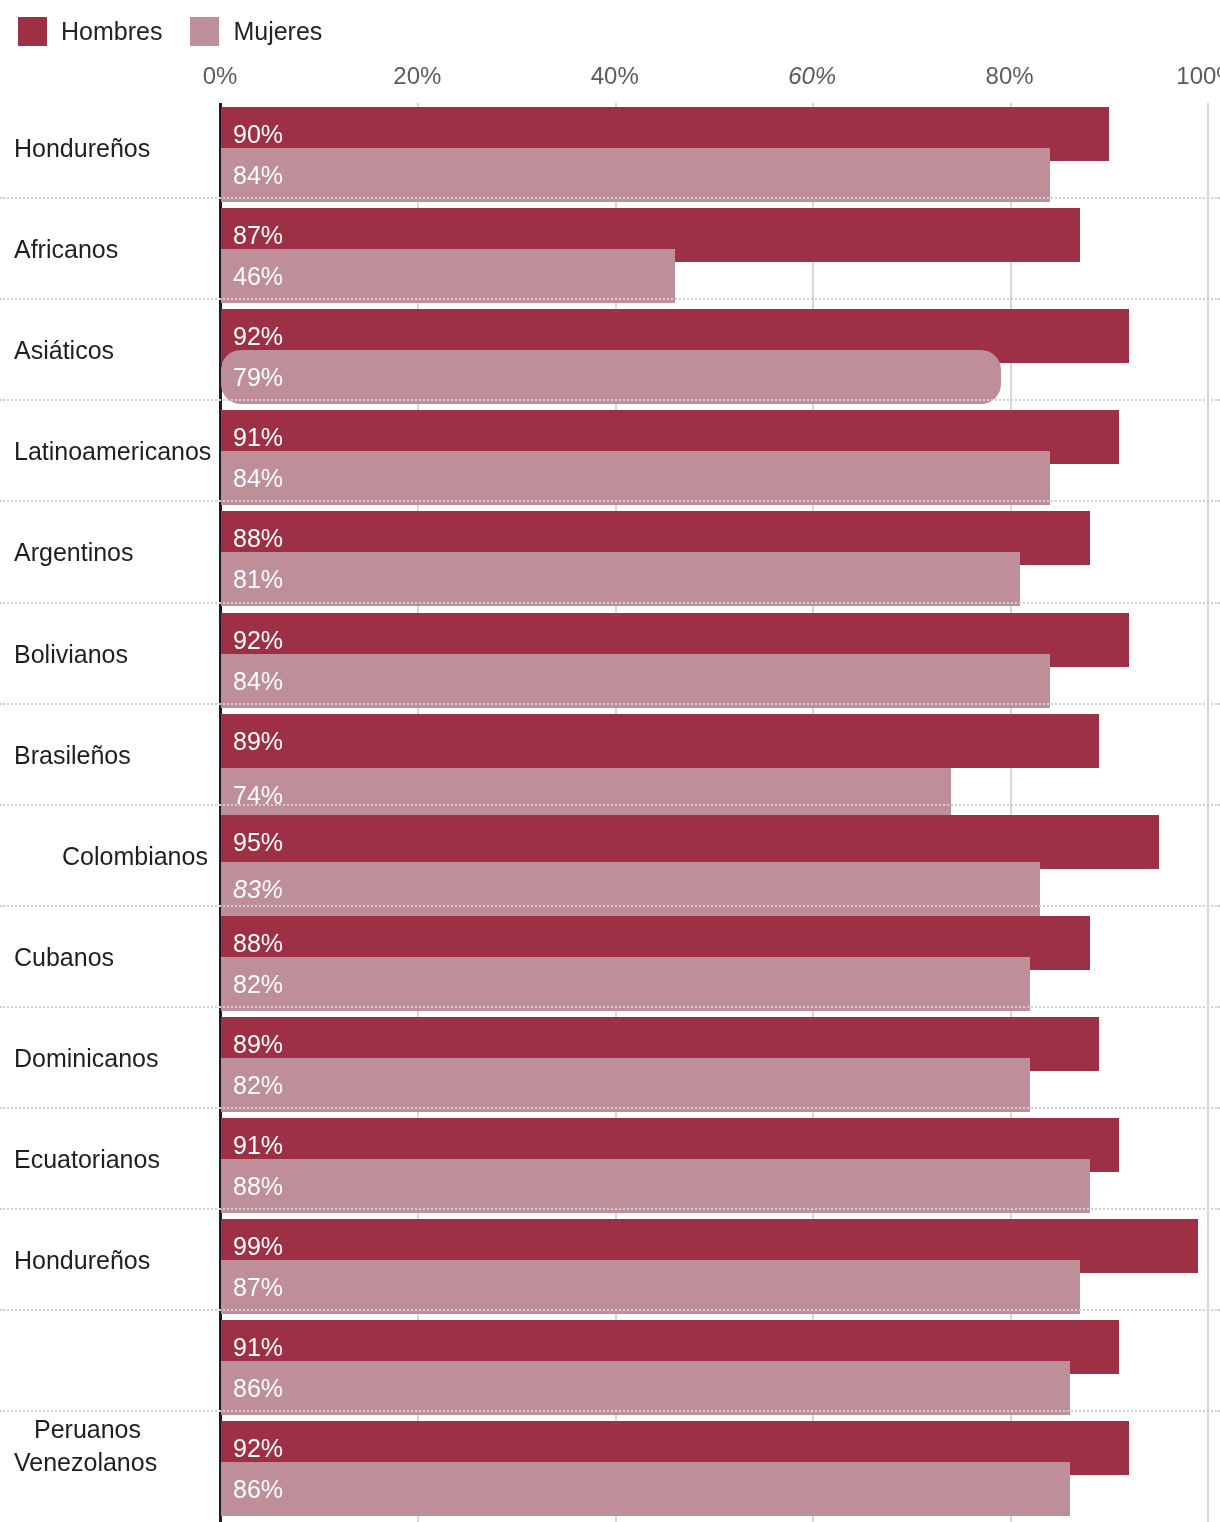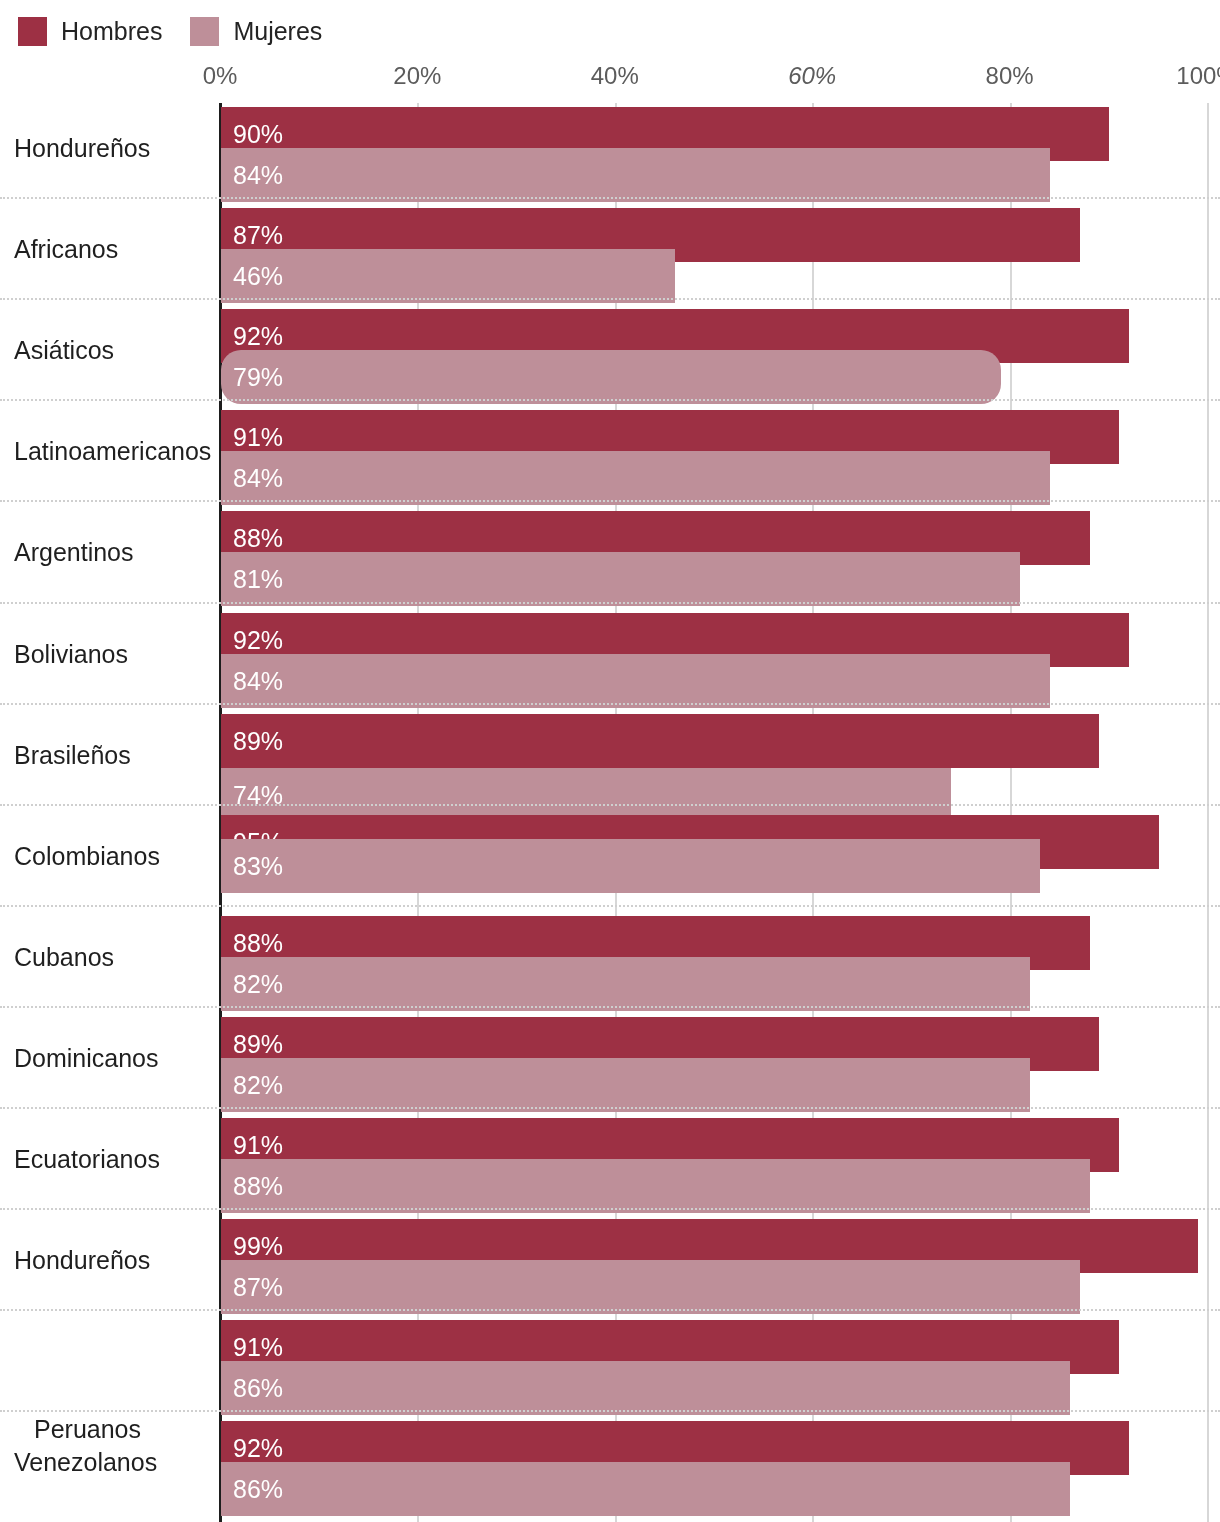--- a/index.html
+++ b/index.html
@@ -199,25 +199,25 @@
       </div>
       <div class="rowsep" style="top: 702.6px;"></div>
       <div class="catlabel" style="top: 754.6px;">Brasileños</div>
       <div class="bar men" style="top: 713.6px; width: 878.43px;">
         <span class="bar-value">89%</span>
       </div>
       <div class="bar women" style="top: 768px; width: 730.38px;">
         <span class="bar-value">74%</span>
       </div>
       <div class="rowsep" style="top: 803.7px;"></div>
-      <div class="catlabel" style="top: 855.7px;">Colombianos</div>
+      <div class="catlabel" style="top: 855.7px; margin-left: 48px;">Colombianos</div>
       <div class="bar men" style="top: 814.7px; width: 937.65px;">
         <span class="bar-value">95%</span>
       </div>
-      <div class="bar women" style="top: 839px; width: 819.21px;">
+      <div class="bar women" style="top: 862px; width: 819.21px; font-style: italic;">
         <span class="bar-value">83%</span>
       </div>
       <div class="rowsep" style="top: 904.8px;"></div>
       <div class="catlabel" style="top: 956.8px;">Cubanos</div>
       <div class="bar men" style="top: 915.8px; width: 868.56px;">
         <span class="bar-value">88%</span>
       </div>
       <div class="bar women" style="top: 956.8px; width: 809.34px;">
         <span class="bar-value">82%</span>
       </div>

